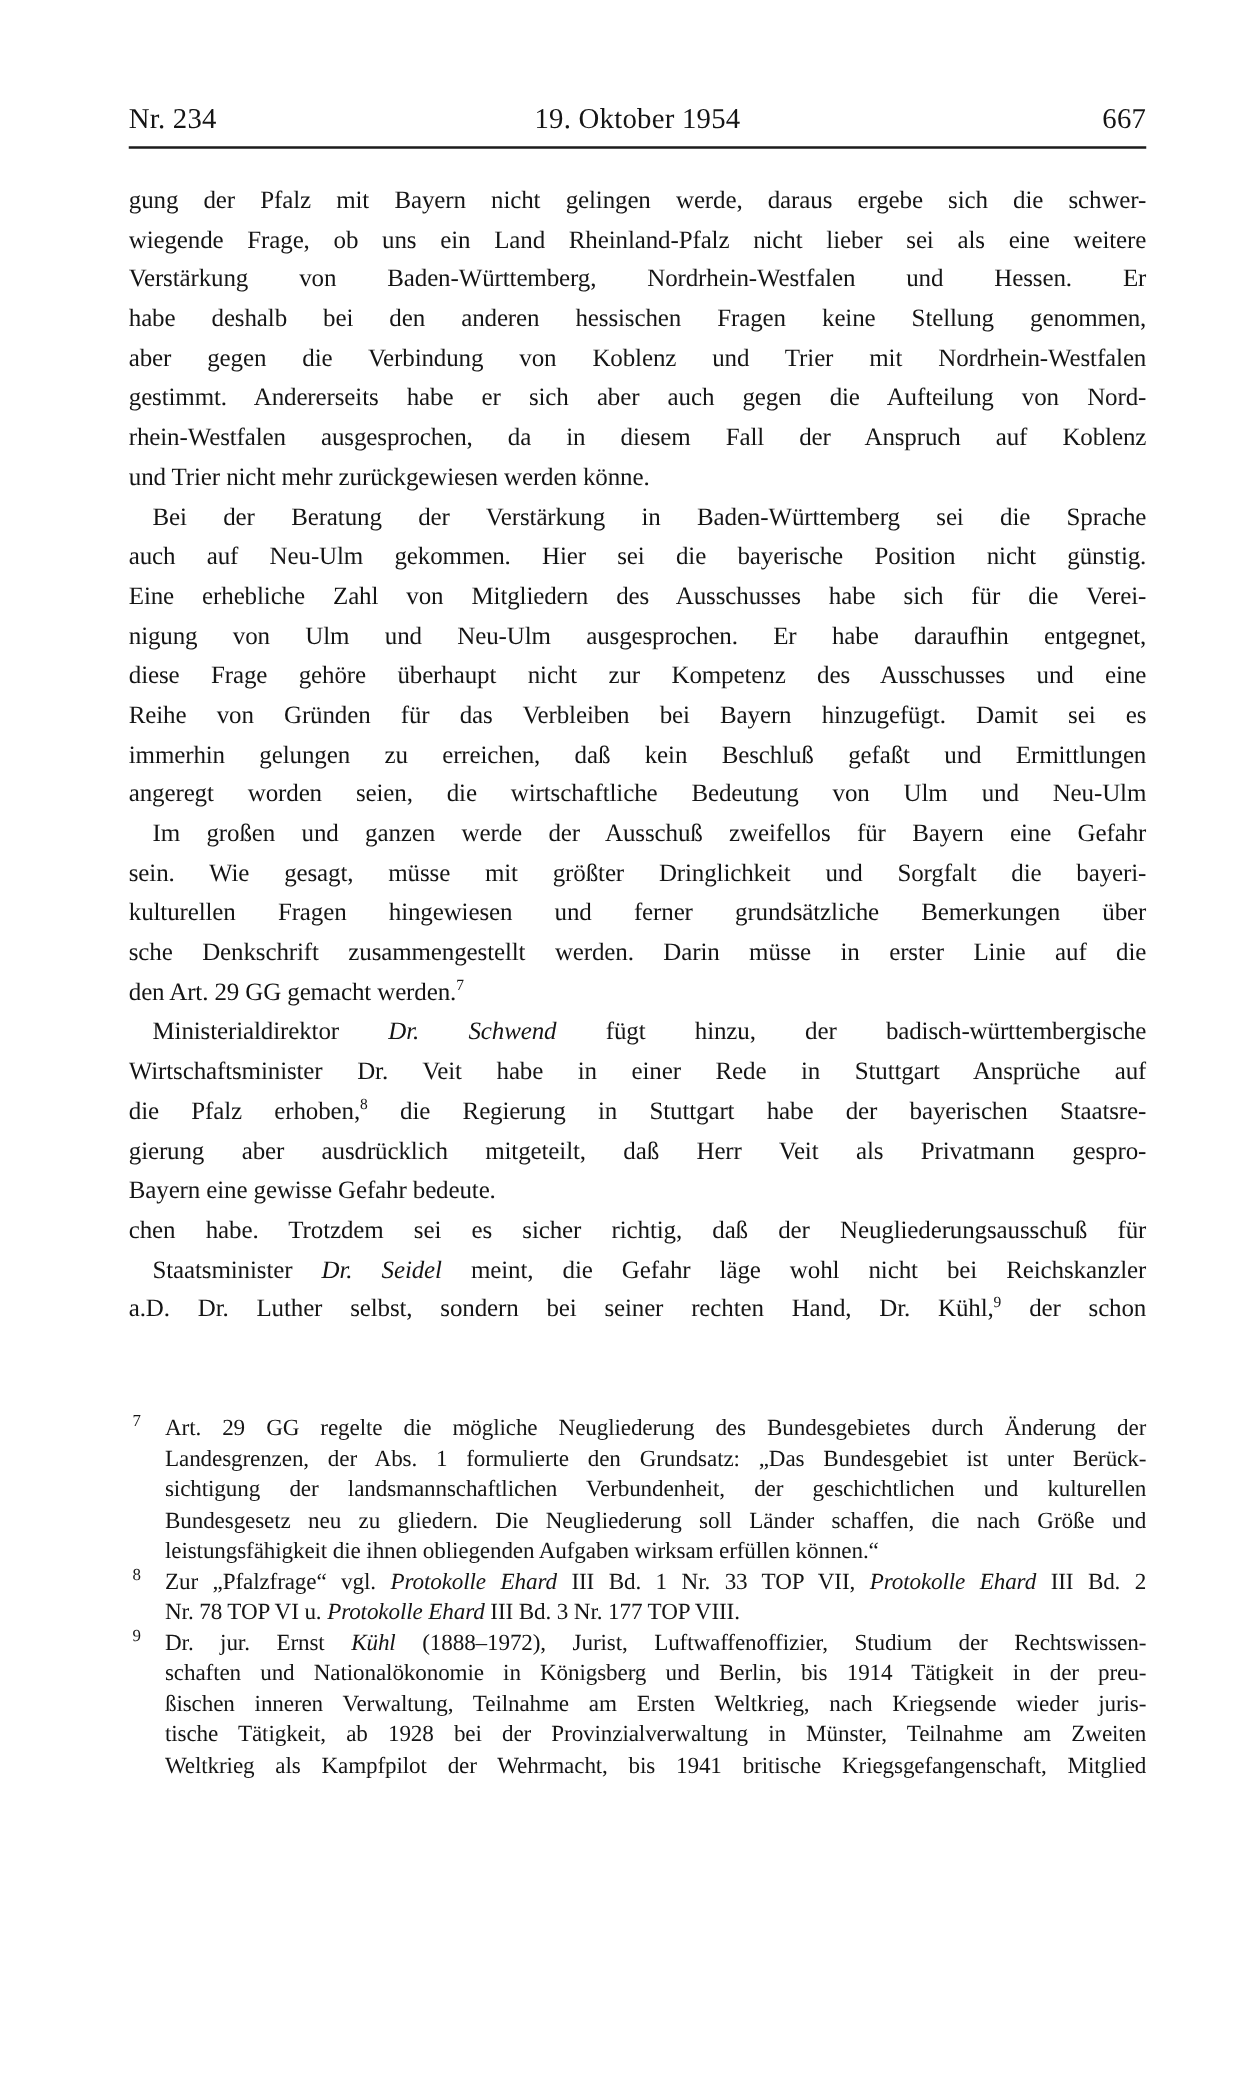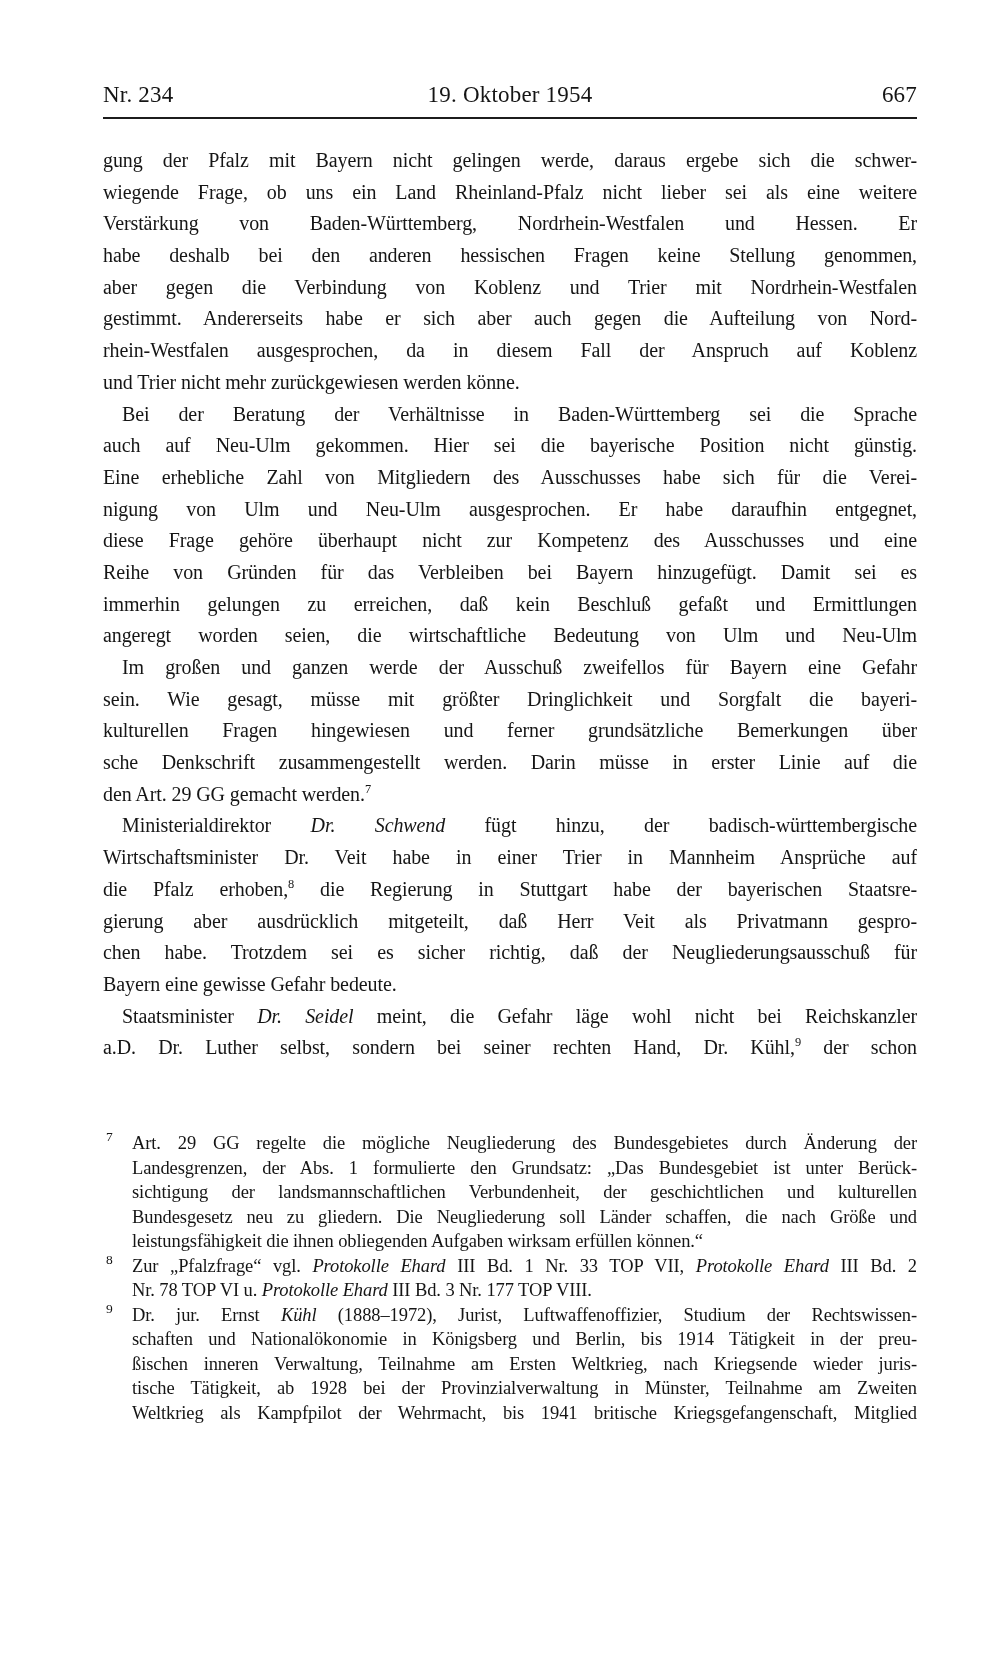--- a/index.html
+++ b/index.html
@@ -77,43 +77,43 @@
         <div class="tline"><span>gung der Pfalz mit Bayern nicht gelingen werde, daraus ergebe sich die schwer-</span></div>
         <div class="tline"><span>wiegende Frage, ob uns ein Land Rheinland-Pfalz nicht lieber sei als eine weitere</span></div>
         <div class="tline"><span>Verstärkung von Baden-Württemberg, Nordrhein-Westfalen und Hessen. Er</span></div>
         <div class="tline"><span>habe deshalb bei den anderen hessischen Fragen keine Stellung genommen,</span></div>
         <div class="tline"><span>aber gegen die Verbindung von Koblenz und Trier mit Nordrhein-Westfalen</span></div>
         <div class="tline"><span>gestimmt. Andererseits habe er sich aber auch gegen die Aufteilung von Nord-</span></div>
         <div class="tline"><span>rhein-Westfalen ausgesprochen, da in diesem Fall der Anspruch auf Koblenz</span></div>
         <div class="tline last"><span>und Trier nicht mehr zurückgewiesen werden könne.</span></div>
       </div>
       <div>
-        <div class="tline indent"><span>Bei der Beratung der Verhältnisse in Baden-Württemberg sei die Sprache</span></div>
+        <div class="tline indent"><span>Bei der Beratung der Verstärkung in Baden-Württemberg sei die Sprache</span></div>
         <div class="tline"><span>auch auf Neu-Ulm gekommen. Hier sei die bayerische Position nicht günstig.</span></div>
         <div class="tline"><span>Eine erhebliche Zahl von Mitgliedern des Ausschusses habe sich für die Verei-</span></div>
         <div class="tline"><span>nigung von Ulm und Neu-Ulm ausgesprochen. Er habe daraufhin entgegnet,</span></div>
         <div class="tline"><span>diese Frage gehöre überhaupt nicht zur Kompetenz des Ausschusses und eine</span></div>
         <div class="tline"><span>Reihe von Gründen für das Verbleiben bei Bayern hinzugefügt. Damit sei es</span></div>
         <div class="tline"><span>immerhin gelungen zu erreichen, daß kein Beschluß gefaßt und Ermittlungen</span></div>
         <div class="tline"><span>angeregt worden seien, die wirtschaftliche Bedeutung von Ulm und Neu-Ulm</span></div>
       </div>
       <div>
         <div class="tline indent"><span>Im großen und ganzen werde der Ausschuß zweifellos für Bayern eine Gefahr</span></div>
         <div class="tline"><span>sein. Wie gesagt, müsse mit größter Dringlichkeit und Sorgfalt die bayeri-</span></div>
         <div class="tline"><span>kulturellen Fragen hingewiesen und ferner grundsätzliche Bemerkungen über</span></div>
         <div class="tline"><span>sche Denkschrift zusammengestellt werden. Darin müsse in erster Linie auf die</span></div>
         <div class="tline last"><span>den Art. 29 GG gemacht werden.</span><span class="sup">7</span></div>
       </div>
       <div>
         <div class="tline indent"><span>Ministerialdirektor </span><span class="it">Dr. Schwend</span><span> fügt hinzu, der badisch-württembergische</span></div>
-        <div class="tline"><span>Wirtschaftsminister Dr. Veit habe in einer Trier in Mannheim Ansprüche auf</span></div>
+        <div class="tline"><span>Wirtschaftsminister Dr. Veit habe in einer Rede in Stuttgart Ansprüche auf</span></div>
         <div class="tline"><span>die Pfalz erhoben,</span><span class="sup">8</span><span> die Regierung in Stuttgart habe der bayerischen Staatsre-</span></div>
         <div class="tline"><span>gierung aber ausdrücklich mitgeteilt, daß Herr Veit als Privatmann gespro-</span></div>
+        <div class="tline last"><span>Bayern eine gewisse Gefahr bedeute.</span></div>
         <div class="tline"><span>chen habe. Trotzdem sei es sicher richtig, daß der Neugliederungsausschuß für</span></div>
-        <div class="tline last"><span>Bayern eine gewisse Gefahr bedeute.</span></div>
       </div>
       <div>
         <div class="tline indent"><span>Staatsminister </span><span class="it">Dr. Seidel</span><span> meint, die Gefahr läge wohl nicht bei Reichskanzler</span></div>
         <div class="tline"><span>a.D. Dr. Luther selbst, sondern bei seiner rechten Hand, Dr. Kühl,</span><span class="sup">9</span><span> der schon</span></div>
       </div>
     </div>
 
   <div class="footnotes" id="footnotes">
       <div class="footnote">
         <span class="fn-num">7</span>

